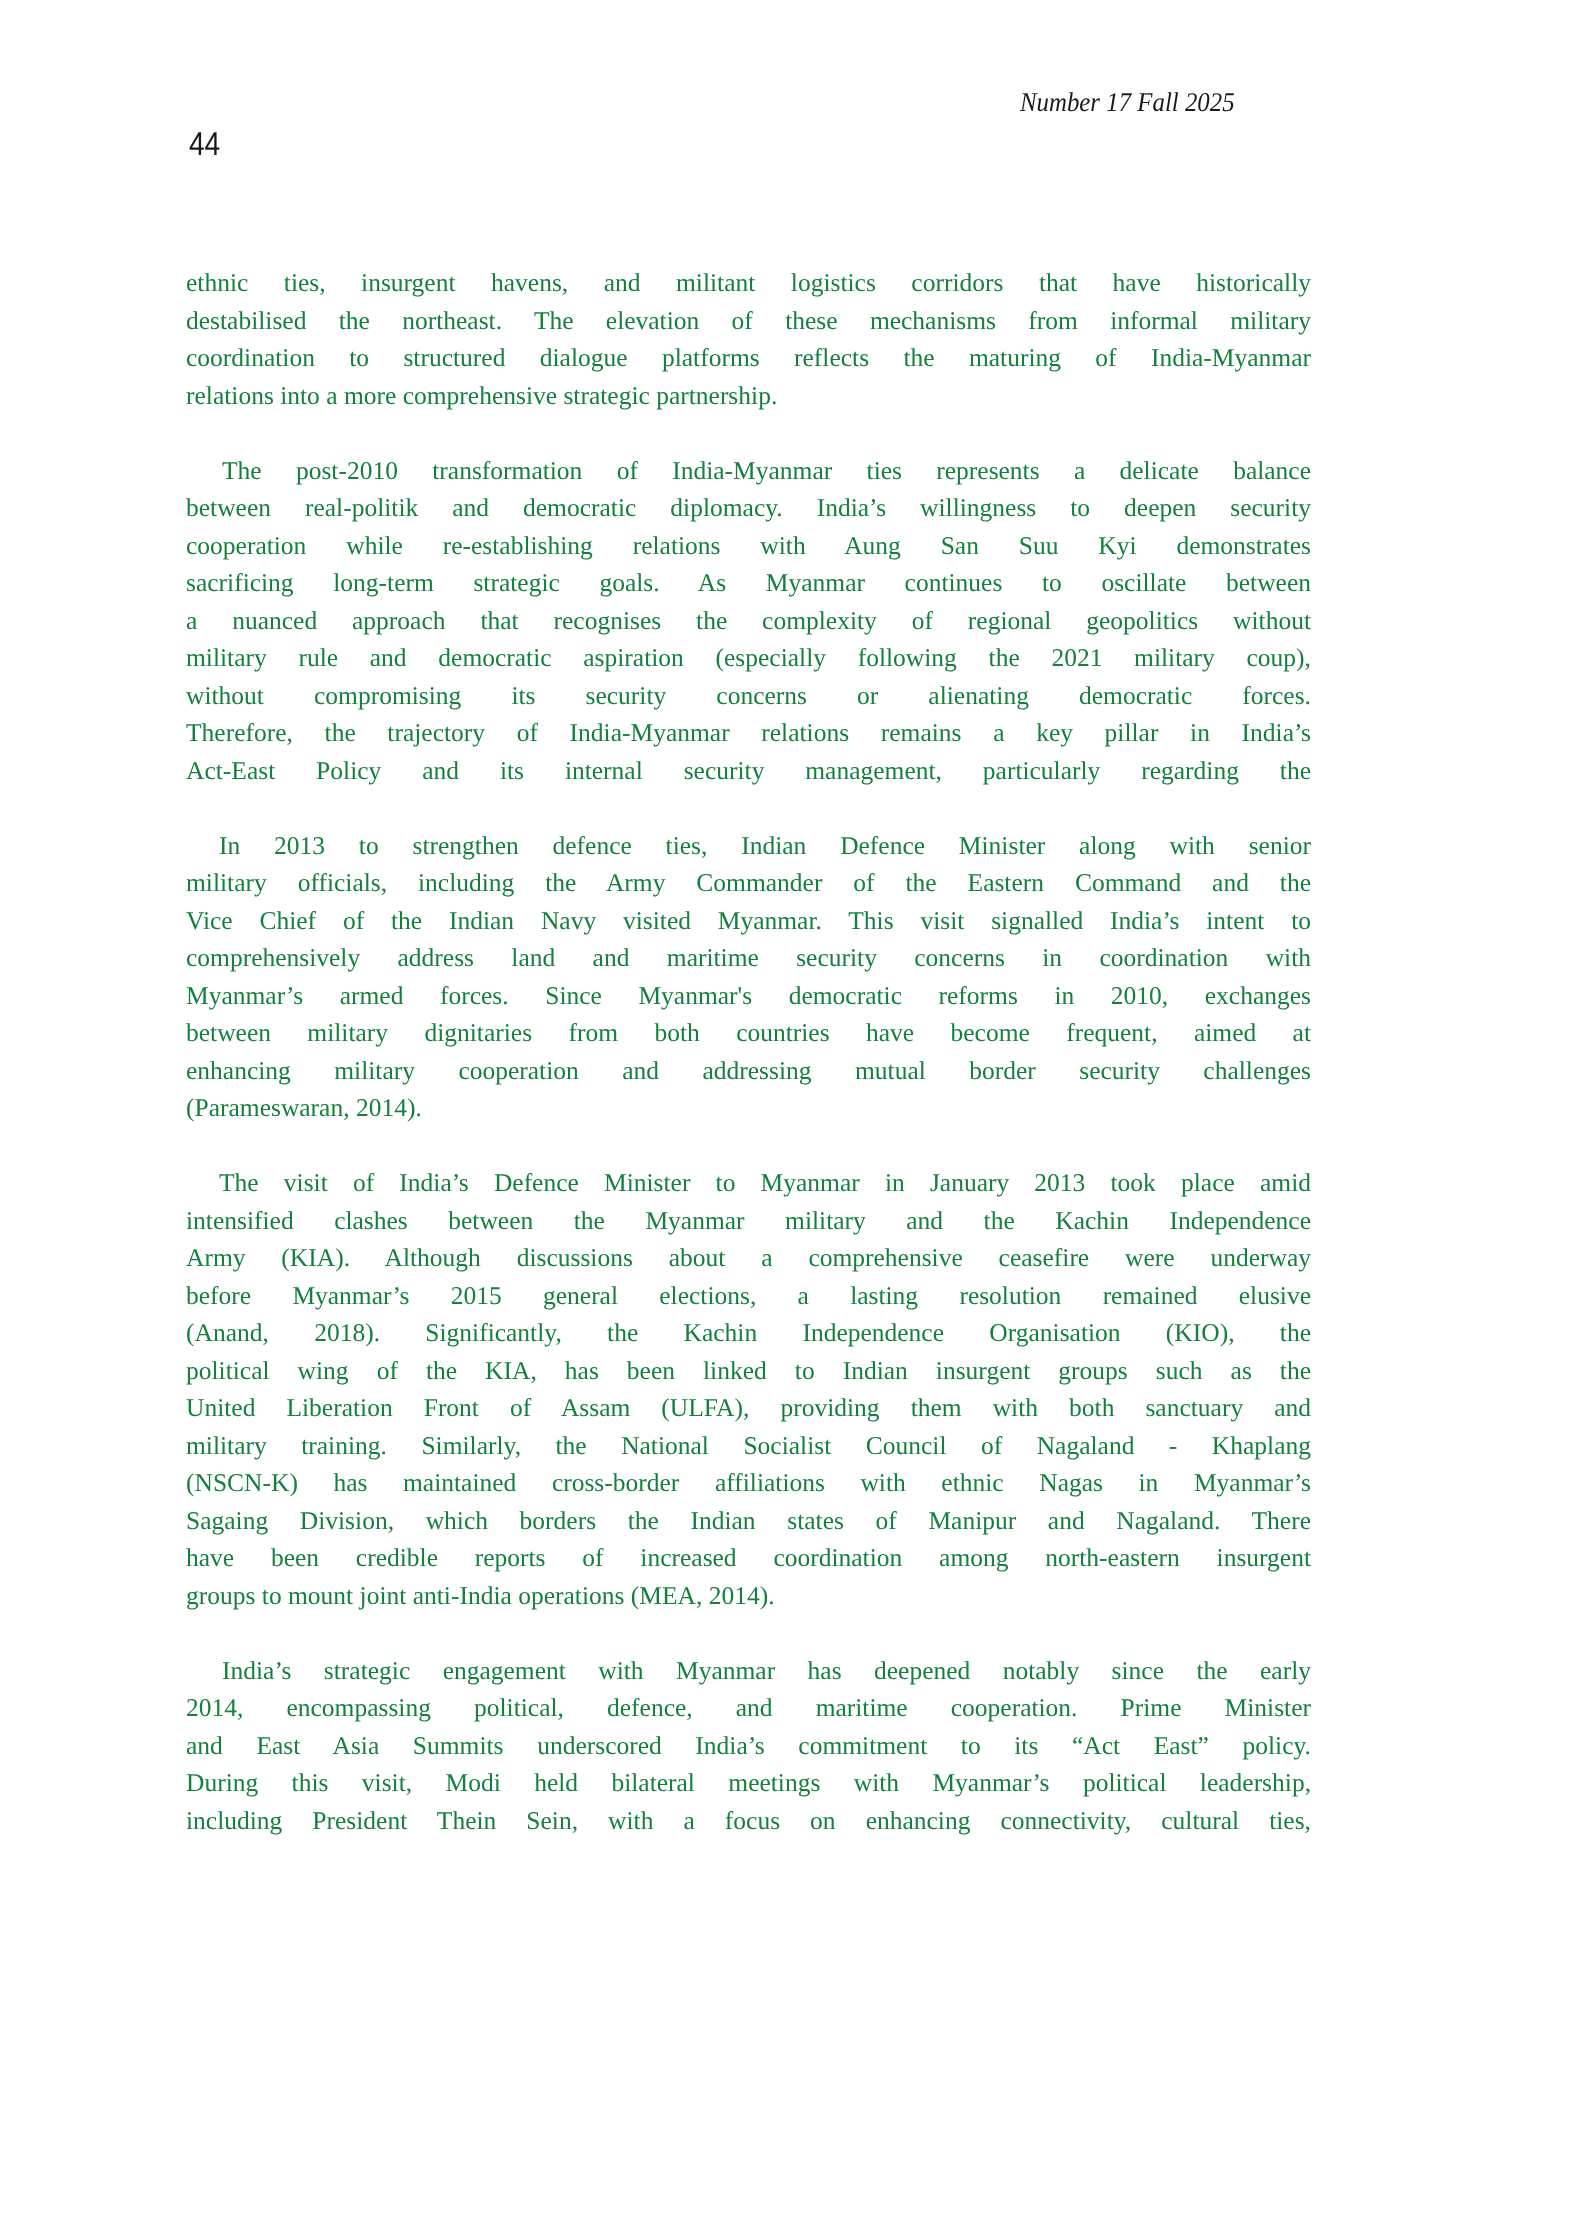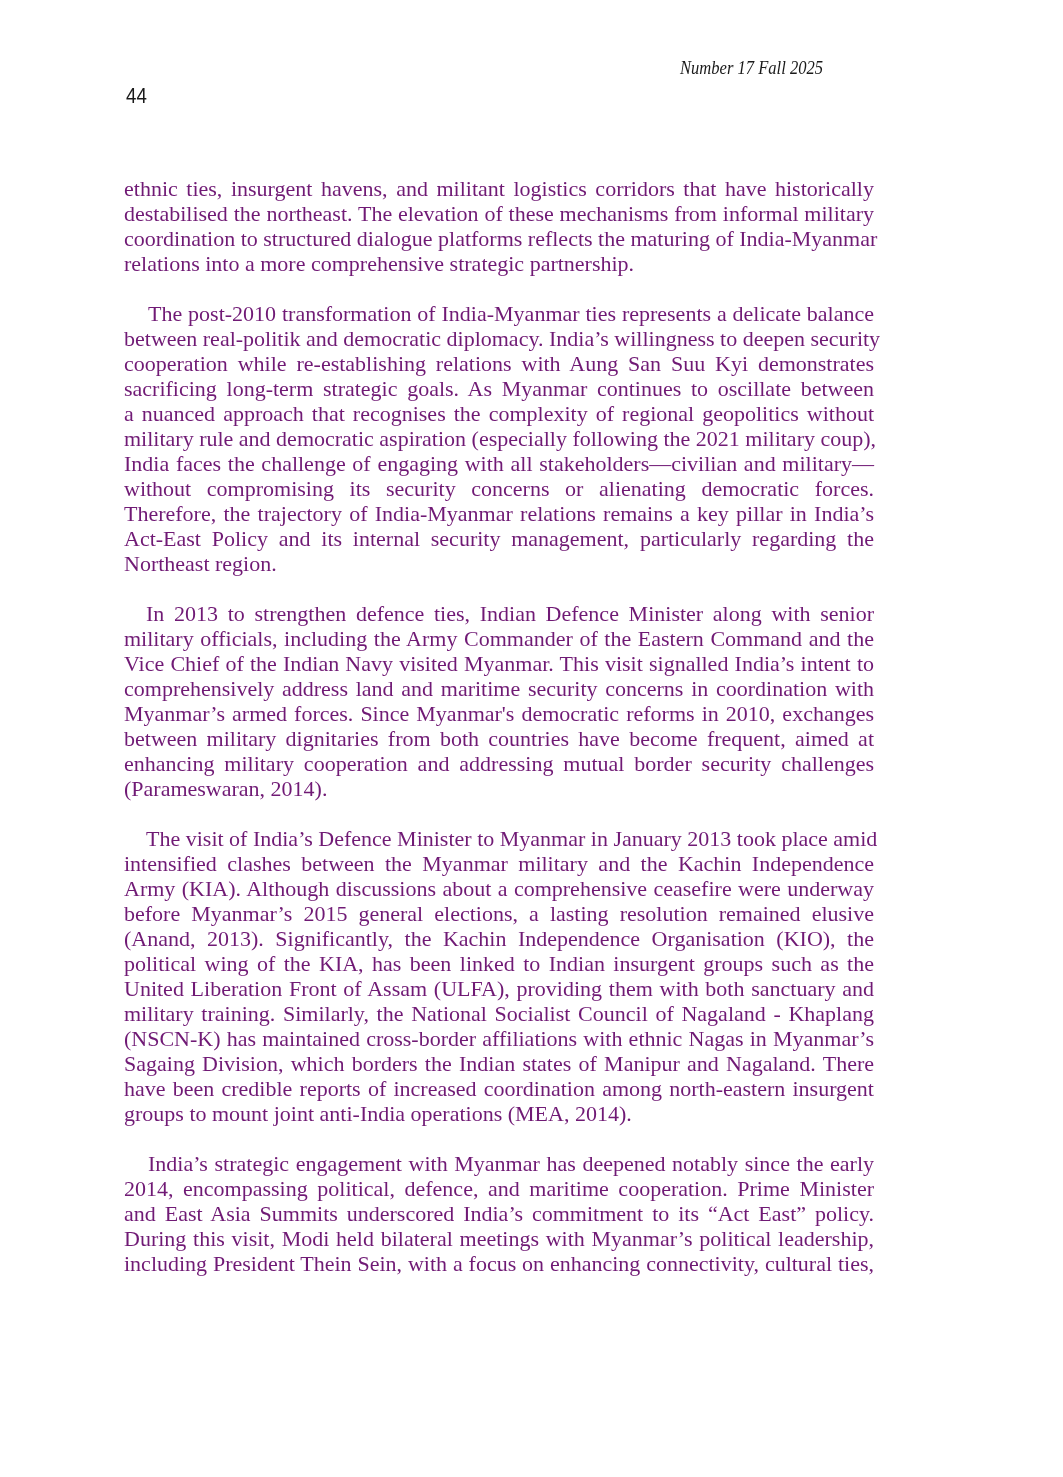--- a/index.html
+++ b/index.html
@@ -12,21 +12,21 @@
     transform: scaleX(0.92); transform-origin: left top;
   }
   .page-number {
     position: absolute; left: 126px; top: 83px;
     font-family: "Liberation Sans", sans-serif;
     font-size: 22px; color: #1a1a1a;
     transform: scaleX(0.85); transform-origin: left top;
   }
   .body-text {
     position: absolute; left: 124px; top: 176px; width: 750px;
-    font-family: "Liberation Serif", serif; font-size: 22px; color: #701a75;
+    font-family: "Liberation Serif", serif; font-size: 17px; color: #15803d;
   }
   .para { margin: 0 0 25px 0; }
   .line {
     display: block; height: 25px; line-height: 25px;
     text-align: justify; text-align-last: justify; white-space: nowrap;
     overflow: visible;
   }
   .line.last { text-align-last: left; }
   .line.indent { padding-left: 24px; }
   .line.indent-sm { padding-left: 22px; }
@@ -47,44 +47,42 @@
       <span class="line last">relations into a more comprehensive strategic partnership.</span>
     </div>
 
     <div class="para">
       <span class="line indent">The post-2010 transformation of India-Myanmar ties represents a delicate balance</span>
       <span class="line">between real-politik and democratic diplomacy. India’s willingness to deepen security</span>
       <span class="line">cooperation while re-establishing relations with Aung San Suu Kyi demonstrates</span>
       <span class="line">sacrificing long-term strategic goals. As Myanmar continues to oscillate between</span>
       <span class="line">a nuanced approach that recognises the complexity of regional geopolitics without</span>
       <span class="line">military rule and democratic aspiration (especially following the 2021 military coup),</span>
-      <span class="line">India faces the challenge of engaging with all stakeholders—civilian and military—</span>
       <span class="line">without compromising its security concerns or alienating democratic forces.</span>
       <span class="line">Therefore, the trajectory of India-Myanmar relations remains a key pillar in India’s</span>
       <span class="line">Act-East Policy and its internal security management, particularly regarding the</span>
-      <span class="line last">Northeast region.</span>
     </div>
 
     <div class="para">
       <span class="line indent-sm">In 2013 to strengthen defence ties, Indian Defence Minister along with senior</span>
       <span class="line">military officials, including the Army Commander of the Eastern Command and the</span>
       <span class="line">Vice Chief of the Indian Navy visited Myanmar. This visit signalled India’s intent to</span>
       <span class="line">comprehensively address land and maritime security concerns in coordination with</span>
       <span class="line">Myanmar’s armed forces. Since Myanmar's democratic reforms in 2010, exchanges</span>
       <span class="line">between military dignitaries from both countries have become frequent, aimed at</span>
       <span class="line">enhancing military cooperation and addressing mutual border security challenges</span>
       <span class="line last">(Parameswaran, 2014).</span>
     </div>
 
     <div class="para">
       <span class="line indent-sm">The visit of India’s Defence Minister to Myanmar in January 2013 took place amid</span>
       <span class="line">intensified clashes between the Myanmar military and the Kachin Independence</span>
       <span class="line">Army (KIA). Although discussions about a comprehensive ceasefire were underway</span>
       <span class="line">before Myanmar’s 2015 general elections, a lasting resolution remained elusive</span>
-      <span class="line">(Anand, 2013). Significantly, the Kachin Independence Organisation (KIO), the</span>
+      <span class="line">(Anand, 2018). Significantly, the Kachin Independence Organisation (KIO), the</span>
       <span class="line">political wing of the KIA, has been linked to Indian insurgent groups such as the</span>
       <span class="line">United Liberation Front of Assam (ULFA), providing them with both sanctuary and</span>
       <span class="line">military training. Similarly, the National Socialist Council of Nagaland - Khaplang</span>
       <span class="line">(NSCN-K) has maintained cross-border affiliations with ethnic Nagas in Myanmar’s</span>
       <span class="line">Sagaing Division, which borders the Indian states of Manipur and Nagaland. There</span>
       <span class="line">have been credible reports of increased coordination among north-eastern insurgent</span>
       <span class="line last">groups to mount joint anti-India operations (MEA, 2014).</span>
     </div>
 
     <div class="para">

